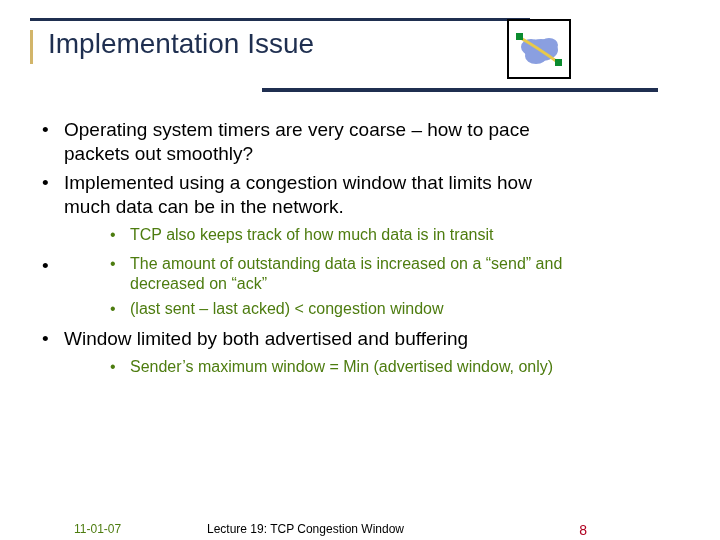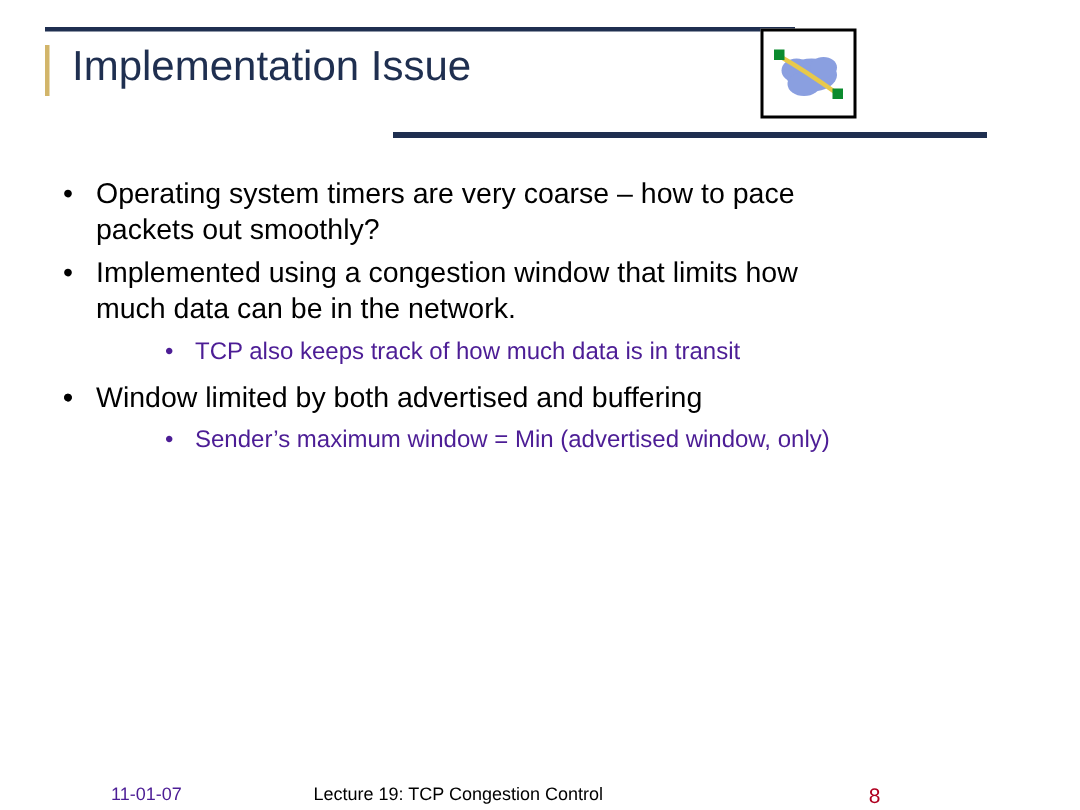--- a/index.html
+++ b/index.html
@@ -13,25 +13,25 @@
   .second-line { position: absolute; top: 88px; left: 262px; width: 396px; height: 4px; background: #1f2f50; }
 
   .icon-box { position: absolute; top: 19px; right: 40px; width: 64px; height: 60px; border: 2px solid #000; background: #fff; display: flex; align-items: center; justify-content: center; }
   .icon-box svg { width: 56px; height: 52px; }
 
   .content { position: absolute; top: 118px; left: 36px; right: 30px; }
   .b1 { list-style: none; margin-bottom: 16px; }
   .b1 > li { padding-left: 28px; position: relative; font-size: 19px; line-height: 1.28; color: #000; margin-bottom: 4px; }
   .b1 > li::before { content: "•"; position: absolute; left: 6px; top: 0; font-size: 19px; }
   .b2 { list-style: none; margin: 6px 0 8px 0; }
-  .b2 > li { padding-left: 66px; position: relative; font-size: 16px; line-height: 1.28; color: #4c1d95; margin-bottom: 4px; }
+  .b2 > li { padding-left: 66px; position: relative; font-size: 16px; line-height: 1.28; color: #4d7c0f; margin-bottom: 4px; }
   .b2 > li::before { content: "•"; position: absolute; left: 46px; top: 0; font-size: 16px; }
 
   .footer { position: absolute; bottom: 18px; left: 0; right: 0; display: flex; align-items: baseline; font-size: 12px; }
-  .footer .date { position: absolute; left: 74px; color: #4c1d95; text-align: right; }
+  .footer .date { position: absolute; left: 74px; color: #4d7c0f; text-align: right; }
   .footer .lecture { position: absolute; left: 50%; transform: translateX(-50%); color: #000; }
   .footer .page { position: absolute; right: 24px; color: #b00020; font-size: 14px; }
 </style>
 </head>
 <body>
 
 <div class="slide">
 
   <div class="top-line"></div>
   <div class="left-tick"></div>
@@ -52,28 +52,32 @@
 
   <div class="content">
     <ul class="b1">
       <li><span>Operating system timers are very coarse – how to pace packets out smoothly?</span></li>
       <li><span>Implemented using a congestion window that limits how much data can be in the network.</span>
         <ul class="b2">
           <li><span>TCP also keeps track of how much data is in transit</span></li>
         </ul>
       </li>
       <li>
+        <ul class="b2">
+          <li><span>The amount of outstanding data is increased on a “send” and decreased on “ack”</span></li>
+          <li><span>(last sent – last acked) &lt; congestion window</span></li>
+        </ul>
       </li>
       <li><span>Window limited by both advertised and buffering</span>
         <ul class="b2">
           <li><span>Sender’s maximum window = Min (advertised window, only)</span></li>
         </ul>
       </li>
     </ul>
   </div>
 
   <div class="footer">
     <span class="date">11-01-07</span>
-    <span class="lecture">Lecture 19: TCP Congestion Control</span>
+    <span class="lecture">Lecture 19: TCP Congestion Window</span>
     <span class="page">8</span>
   </div>
 
 </div>
 
 </body></html>

